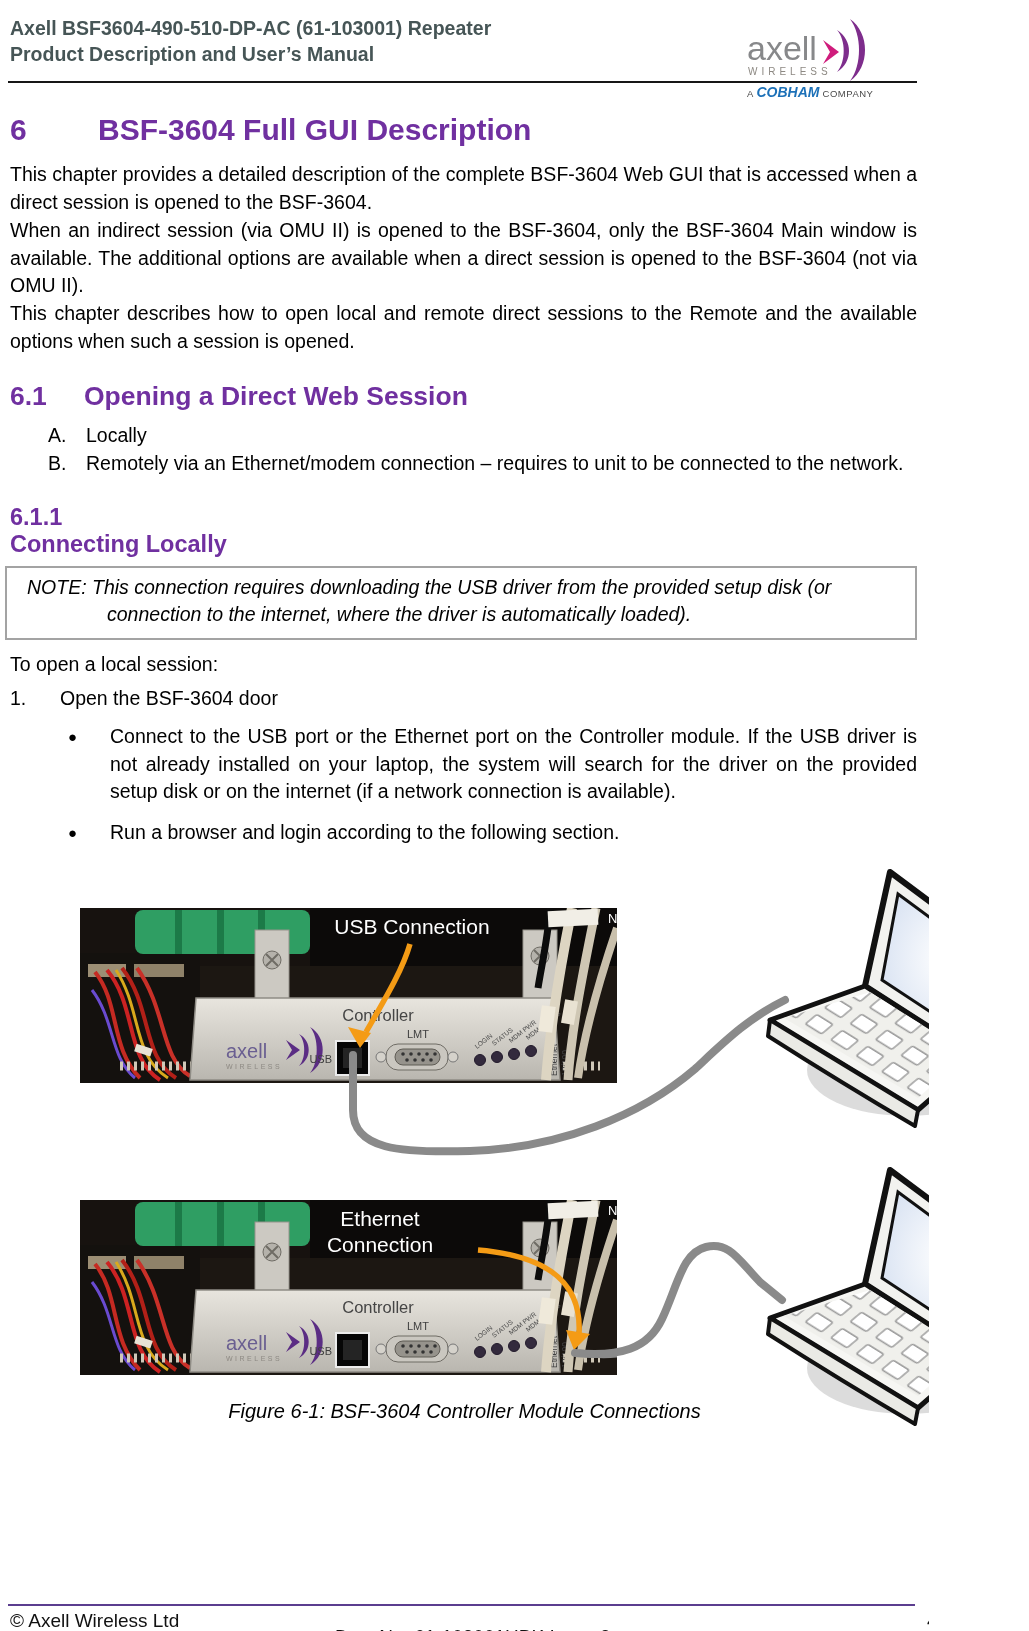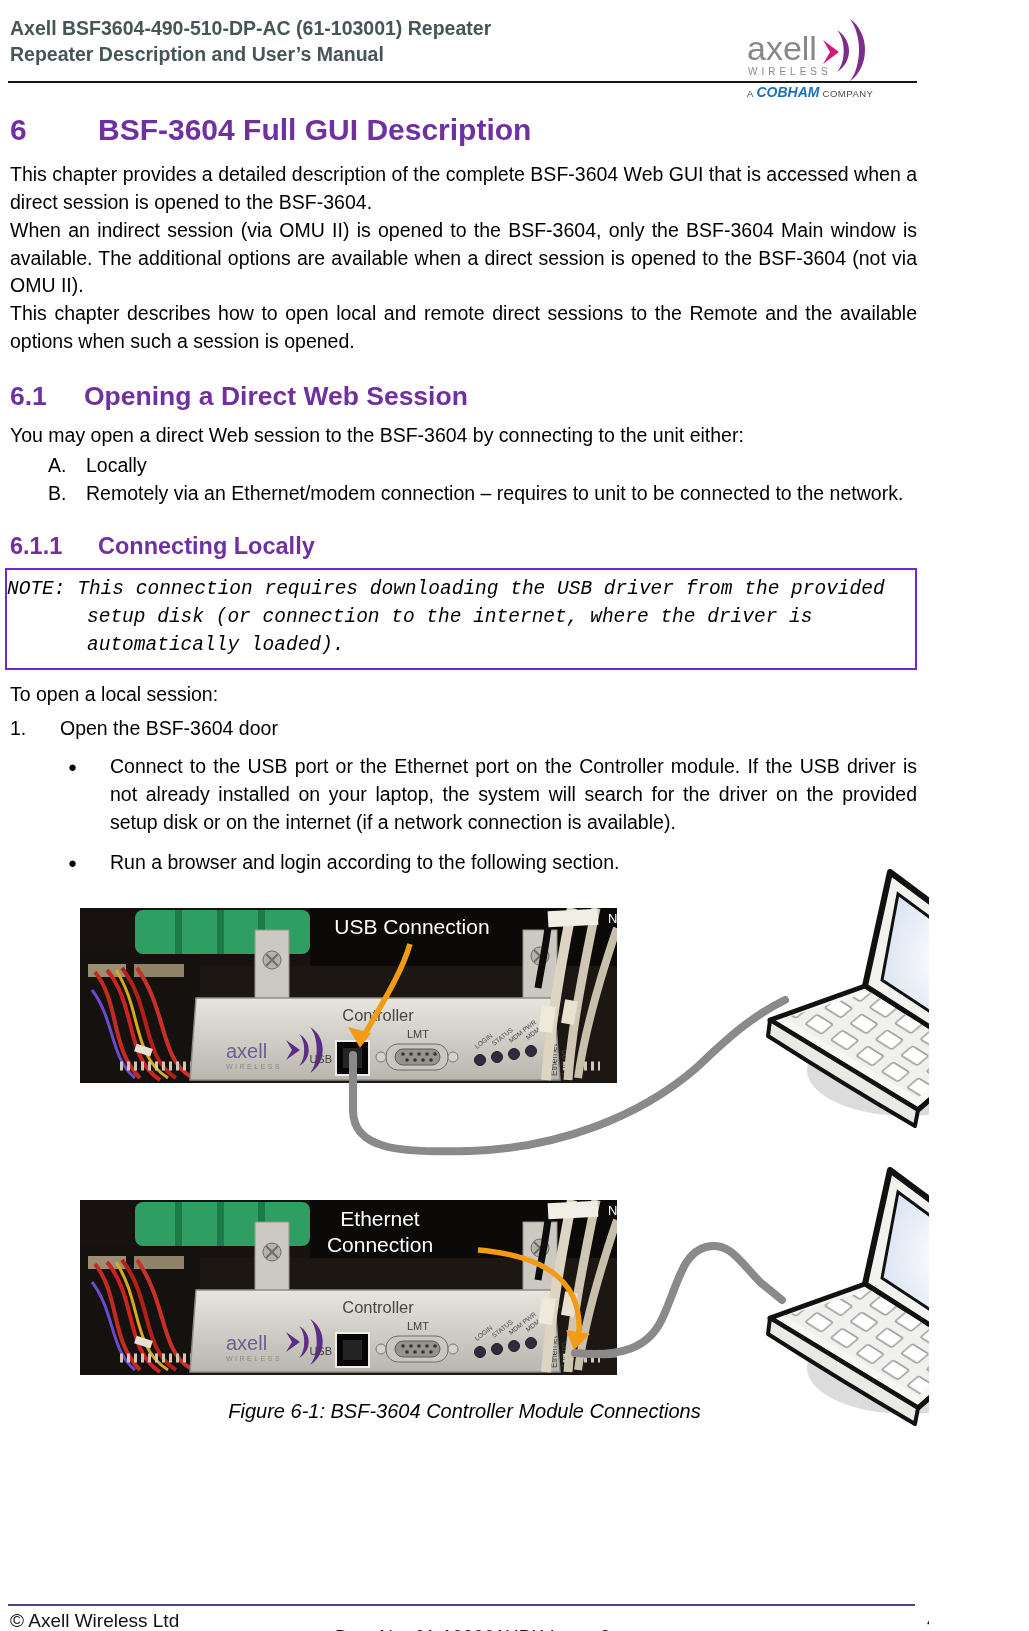--- a/index.html
+++ b/index.html
@@ -16,34 +16,34 @@
   .logo-company { font-size:9.5px; color:#4a4a4a; letter-spacing:.5px; white-space:nowrap; margin-top:-2px; }
   .logo-company .cobham { color:#1d71b8; font-weight:bold; font-style:italic; font-size:14px; letter-spacing:0; }
   .header-rule { border-top:2px solid #161616; margin:14px 0 0 -2px; }
 
   
   .h1,.h2,.h3 { display:flex; color:#7030a0; font-weight:bold; }
   .h1 { font-size:30px; margin:30px 0 14px; }
   .h1 .hnum { width:88px; flex:none; }
   .h2 { font-size:26.5px; margin:26px 0 10px; }
   .h2 .hnum { width:74px; flex:none; }
-  .h3 { font-size:23.5px; margin:26px 0 8px; }
+  .h3 { font-size:23.5px; margin:26px 0 8px;flex-direction:column; }
   .h3 .hnum { width:88px; flex:none; }
 
   .para { font-size:19.5px; line-height:1.42; text-align:justify; }
   .para p { margin:0; }
 
   .ab-list { font-size:19.5px; line-height:1.42; margin-top:2px; }
   .ab-item { display:flex; padding-left:38px; }
   .ab-item .ab-label { width:38px; flex:none; }
   .ab-item .ab-text { flex:1; }
 
   .note {
-    border:2px solid #6d28d9; font-style:italic; font-size:19.5px; line-height:1.42;
-    padding:6px 14px 9px 0; margin:8px 0 0 -5px;font-family:Liberation Mono, monospace;
+    border:2px solid #a3a3a3; font-style:italic; font-size:19.5px; line-height:1.42;
+    padding:6px 14px 9px 20px; margin:8px 0 0 -5px;
   }
   .note-inner { padding-left:80px; text-indent:-80px; }
 
   .lead { font-size:19.5px; font-weight:normal; margin-top:13px; }
   .step { display:flex; font-size:19.5px; margin-top:11px; }
   .step-num { width:50px; flex:none; }
   .bullet { display:flex; font-size:19.5px; line-height:1.42; margin-top:13px; padding-left:58px; }
   .bullet-dot { width:42px; flex:none; font-size:15px; padding-top:3px; }
   .bullet-text { flex:1; text-align:justify; }
 
@@ -87,21 +87,21 @@
         <rect x="2" y="2" width="19" height="14" rx="2" fill="#ffffff" stroke="#9b9b9b" stroke-width="1.5"></rect>
       </pattern>
     </defs>
   </svg>
 
   <div class="content">
 
     <div class="header">
       <div class="header-titles">
         <div>Axell BSF3604-490-510-DP-AC (61-103001) Repeater</div>
-        <div>Repeater Description and User’s Manual</div>
+        <div>Product Description and User’s Manual</div>
       </div>
       <div class="logo">
         <svg width="130" height="64" viewBox="0 0 130 64">
           <text x="0" y="42" font-size="34" fill="#87888a">axell</text>
           <path d="M76 22 L92 34 L76 46 L83 34 Z" fill="#cf1c7c"></path>
           <path d="M90 12 C106 22 106 44 90 54 C99 44 99 22 90 12 Z" fill="#7e2d8c"></path>
           <path d="M103 1 C123 15 123 49 103 63 C115 47 115 17 103 1 Z" fill="#7e2d8c"></path>
           <text x="1" y="57" font-size="10" letter-spacing="4" fill="#8d8983">WIRELESS</text>
         </svg>
         <div class="logo-company"><span>A</span> <span class="cobham">COBHAM</span> <span>COMPANY</span></div>
@@ -116,21 +116,20 @@
     <div class="para">
       <p>This chapter provides a detailed description of the complete BSF-3604 Web GUI that is accessed when a direct session is opened to the BSF-3604.</p>
       <p>When an indirect session (via OMU II) is opened to the BSF-3604, only the BSF-3604 Main window is available. The additional options are available when a direct session is opened to the BSF-3604 (not via OMU II).</p>
       <p>This chapter describes how to open local and remote direct sessions to the Remote and the available options when such a session is opened.</p>
     </div>
 
     <div class="h2">
       <span class="hnum">6.1</span>
       <span>Opening a Direct Web Session</span>
     </div>
-    <div class="para">You may open a direct Web session to the BSF-3604 by connecting to the unit either:</div>
     <div class="ab-list">
       <div class="ab-item">
         <span class="ab-label">A.</span>
         <span class="ab-text">Locally</span>
       </div>
       <div class="ab-item">
         <span class="ab-label">B.</span>
         <span class="ab-text">Remotely via an Ethernet/modem connection – requires to unit to be connected to the network.</span>
       </div>
     </div>

